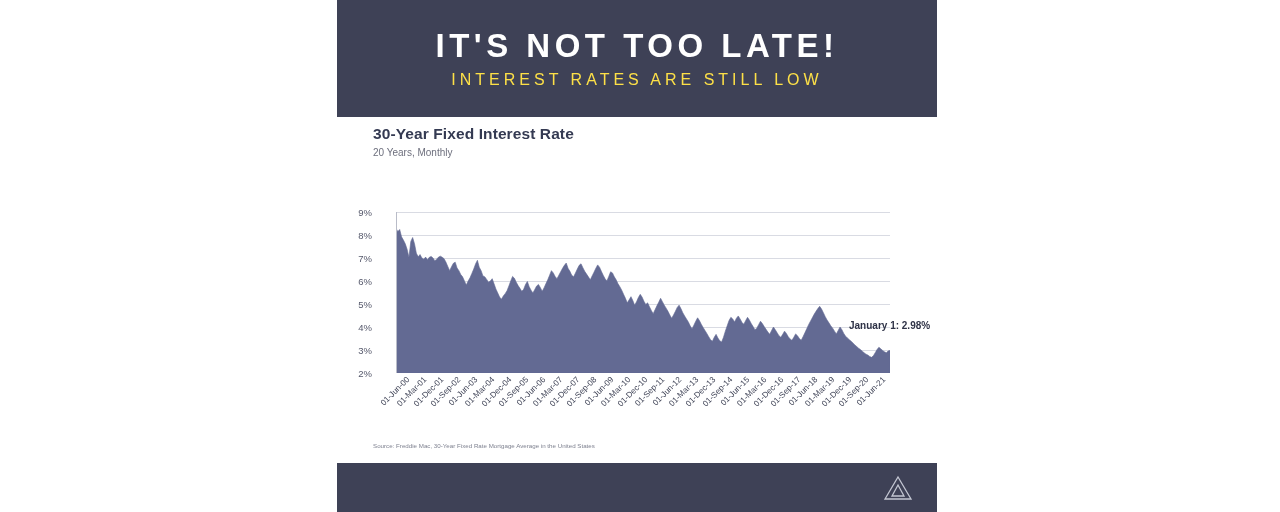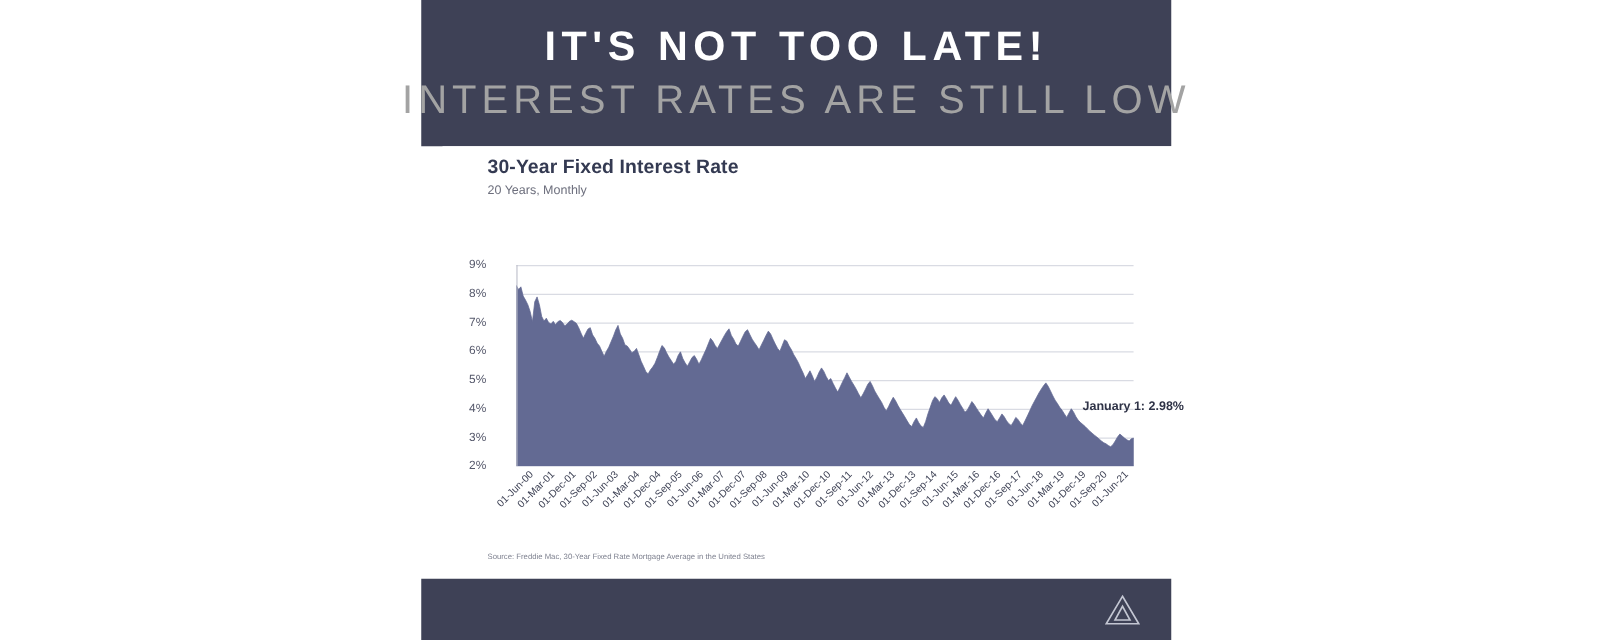--- a/index.html
+++ b/index.html
@@ -15,26 +15,26 @@
   #header{top:0;height:117px;}
   .hdr-inner{
     position:absolute;left:0;right:0;top:0;bottom:0;
     display:flex;flex-direction:column;align-items:center;justify-content:center;
   }
   #headline{
     color:#ffffff;font-size:33px;font-weight:bold;letter-spacing:4.5px;
     line-height:1.05;white-space:nowrap;
   }
   #subheadline{
-    color:#a3a3a3;font-size:32px;font-weight:normal;letter-spacing:4px;
+    color:#fde047;font-size:16px;font-weight:normal;letter-spacing:4px;
     line-height:1.1;white-space:nowrap;margin-top:7px;
   }
 
   
-  #panel{position:absolute;left:354px;top:117px;width:600px;height:346px;background:#fff;}
+  #panel{position:absolute;left:337px;top:117px;width:600px;height:346px;background:#fff;}
 
   #chart-title{
     position:absolute;left:36px;top:8px;
     font-size:15.5px;font-weight:bold;color:#343a52;letter-spacing:.1px;white-space:nowrap;
   }
   #chart-subtitle{
     position:absolute;left:36px;top:30px;
     font-size:10px;color:#6d6f7d;white-space:nowrap;
   }
   #annotation{

